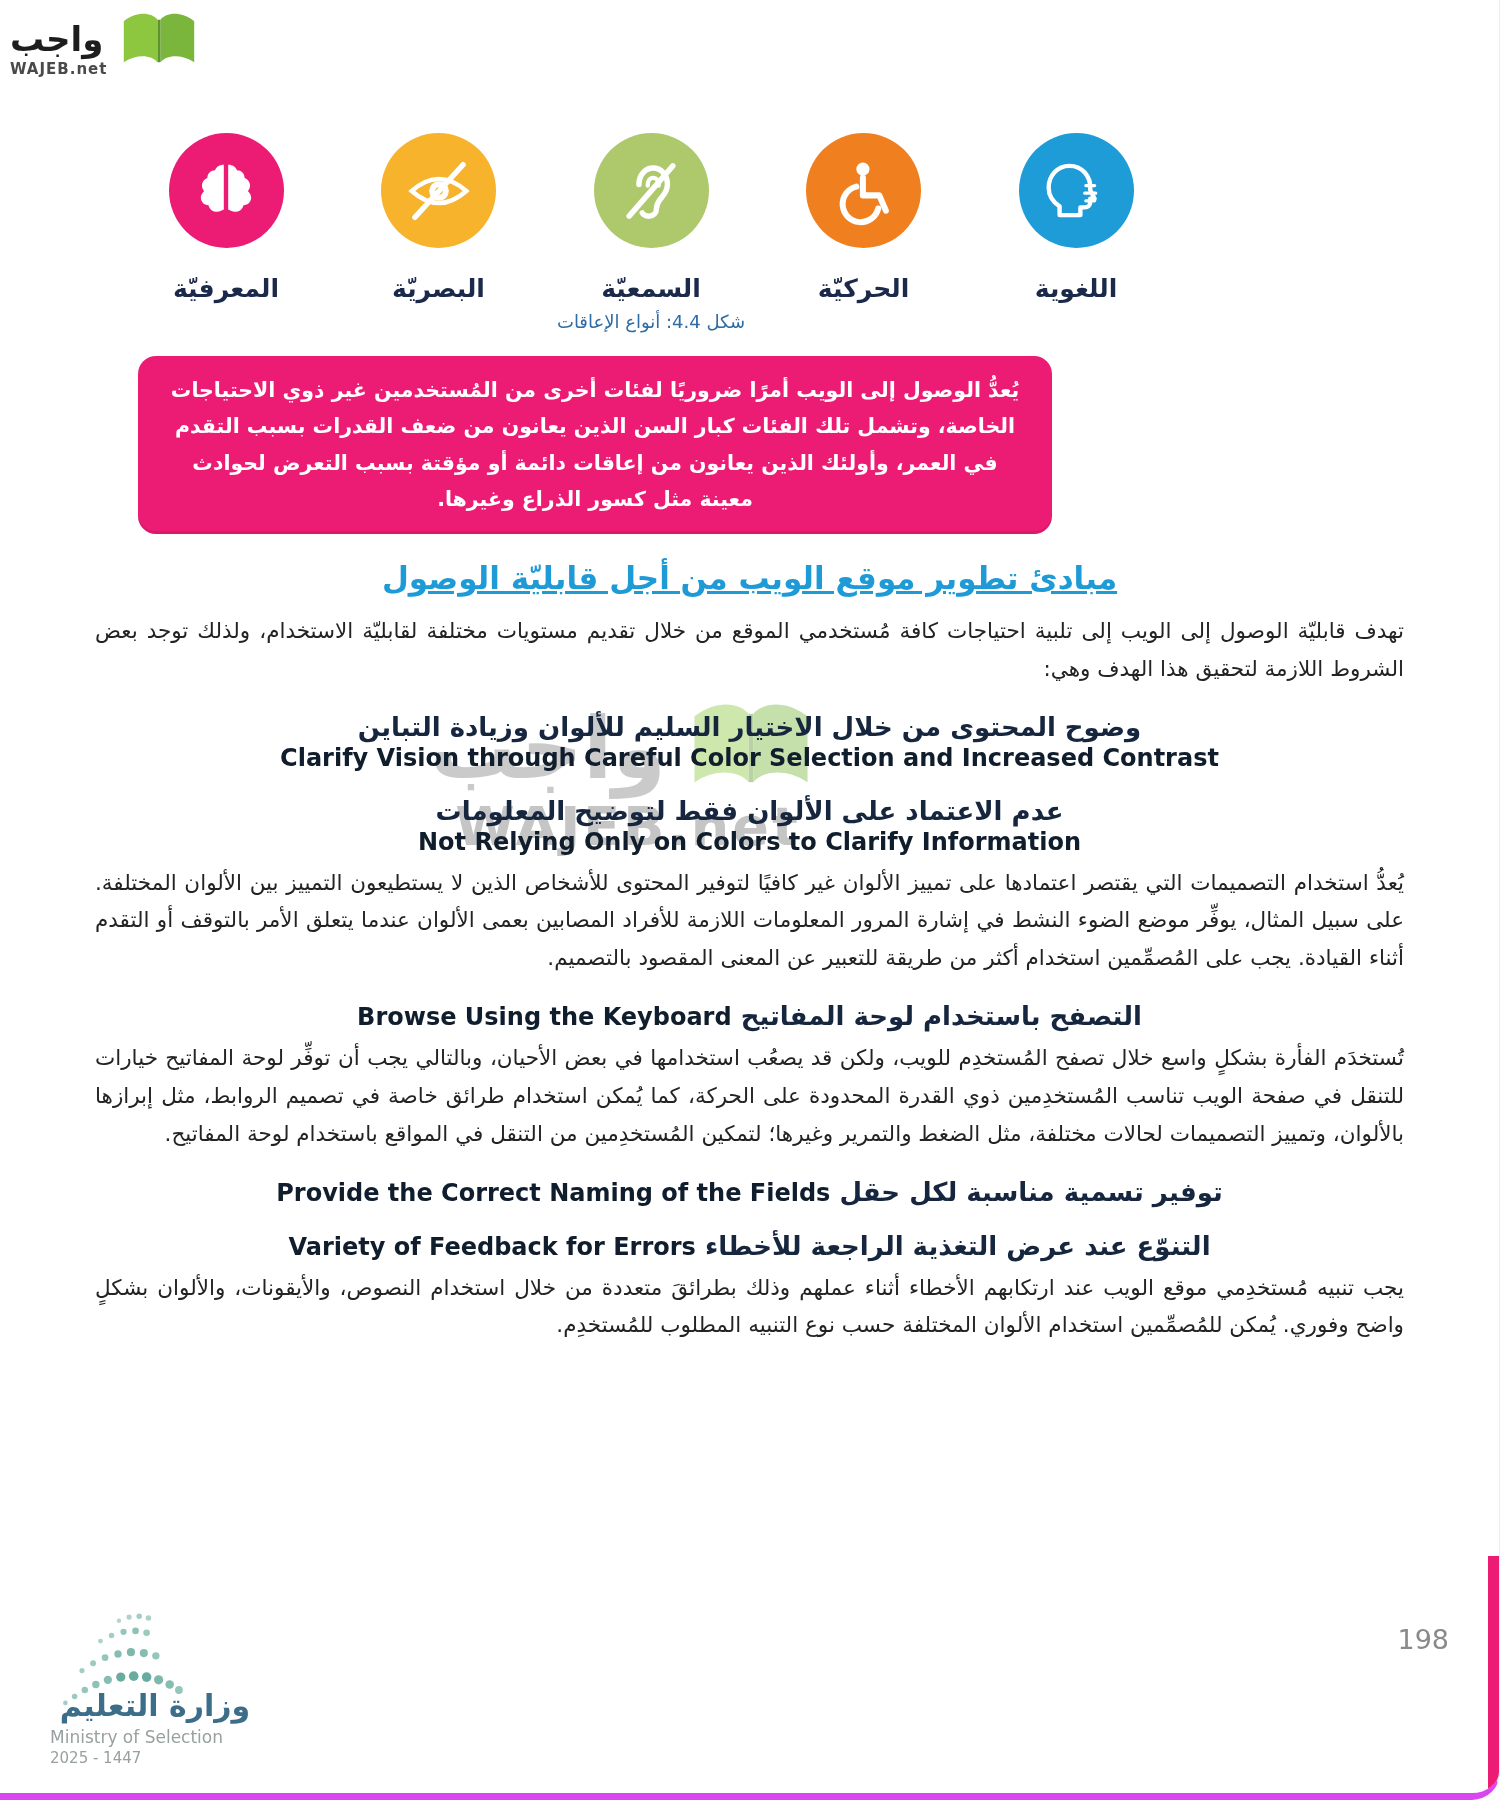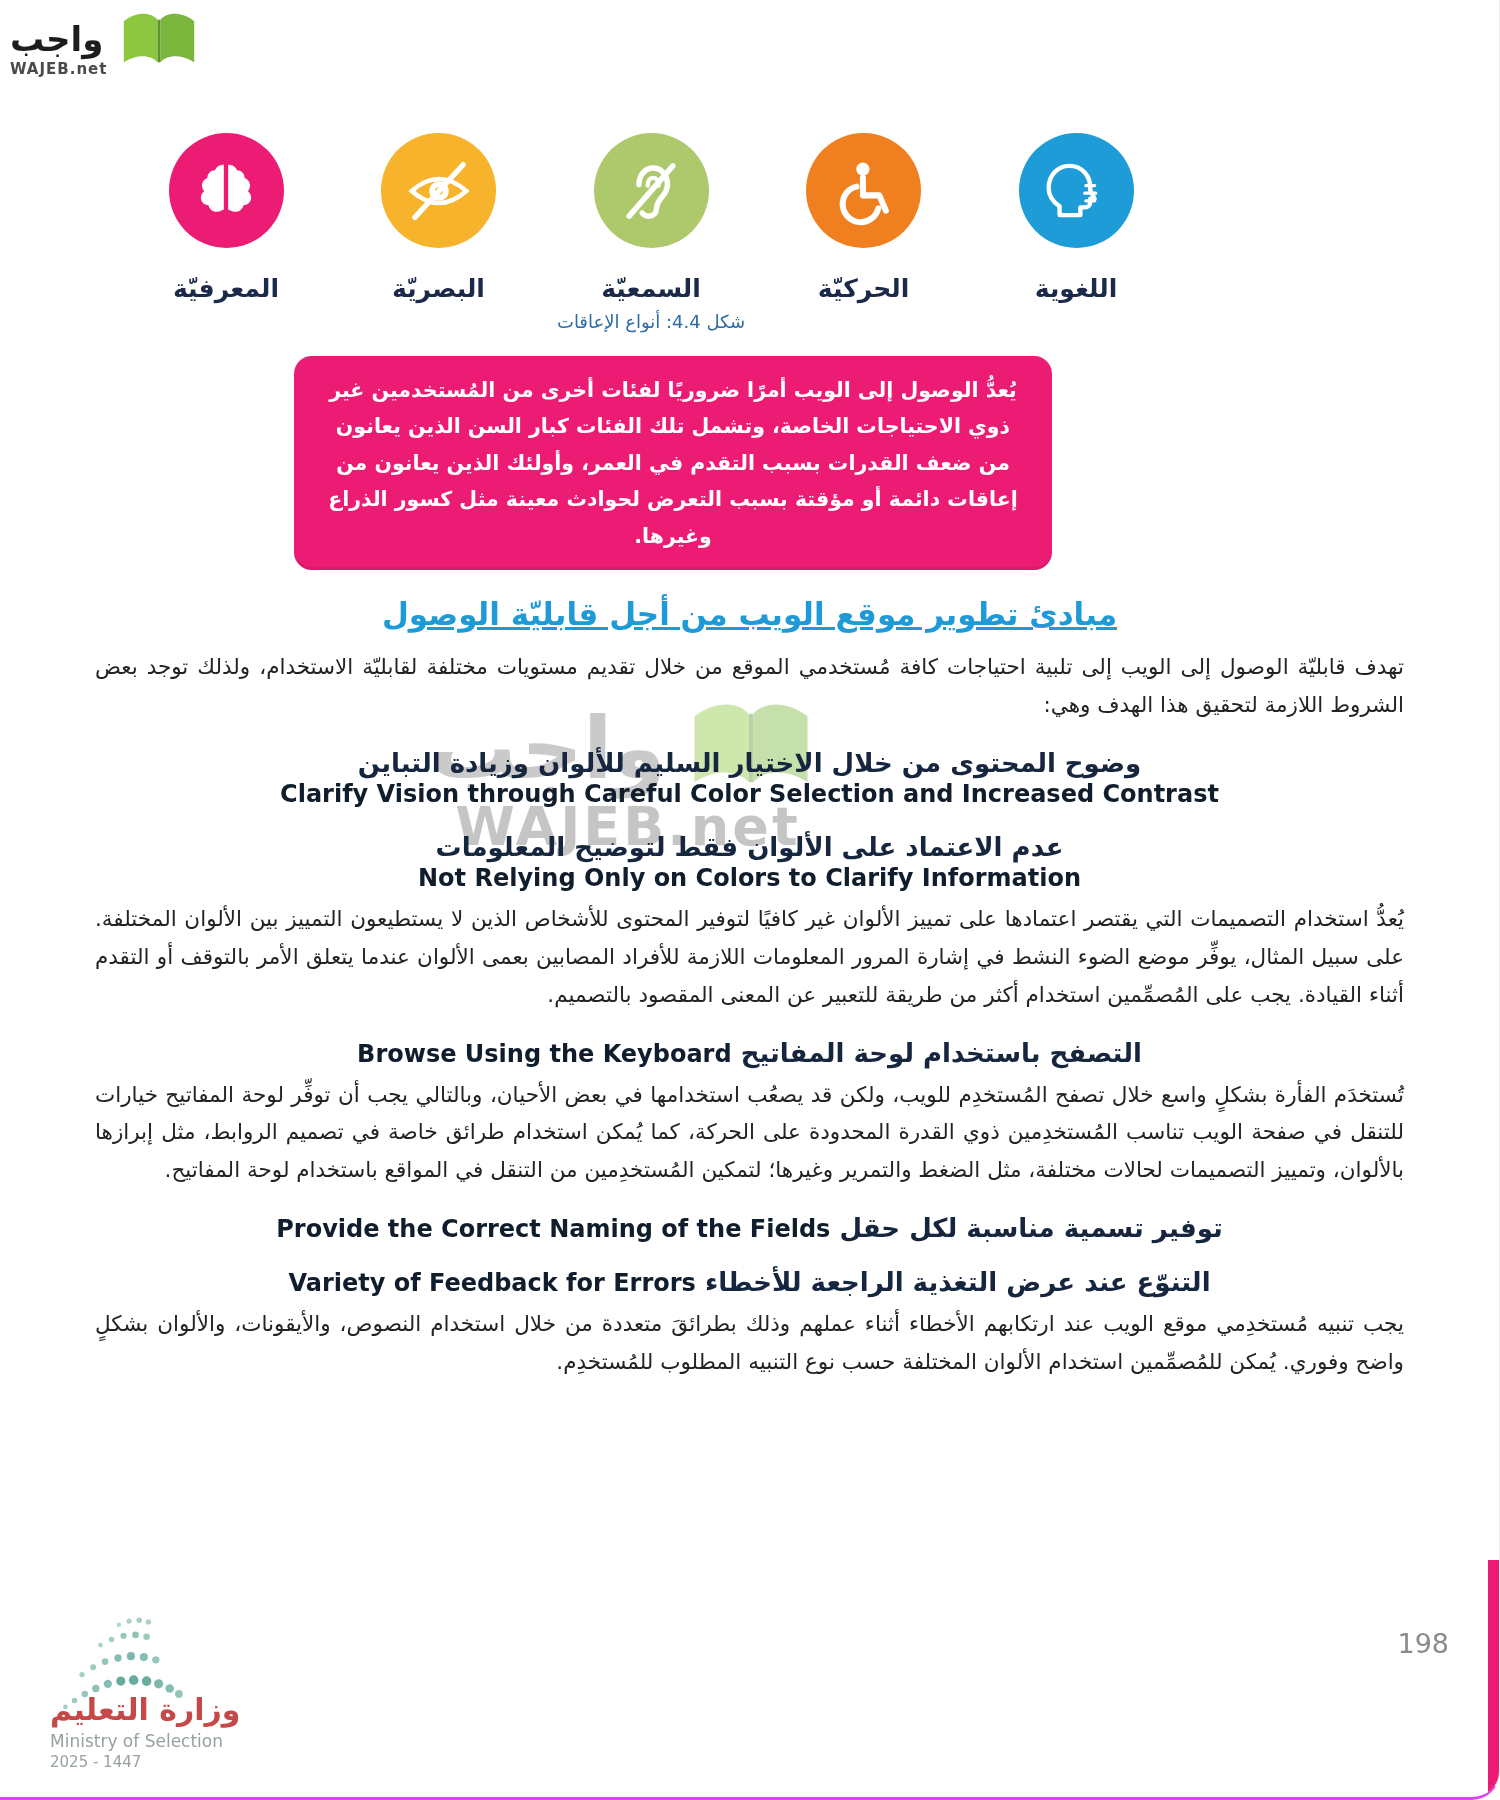--- a/index.html
+++ b/index.html
@@ -2,21 +2,21 @@
 <html lang="ar"><head>
 <meta charset="utf-8">
 <style>
   * { margin:0; padding:0; box-sizing:border-box; }
   html, body { background:#ffffff; }
   body { font-family:"DejaVu Sans","Liberation Sans",sans-serif; }
 
   .page {
     position:relative; width:1500px; height:1800px; margin:0 auto;
     background:#fff; overflow:hidden;
-    border-right:1px solid #ececec; border-bottom:3px solid #d946ef;
+    border-right:1px solid #ececec; border-bottom:7px solid #d946ef;
     border-radius:0 0 28px 0;
   }
   .accent-bar { position:absolute; right:0; bottom:0; width:11px; height:237px; background:#ec1c74; }
 
   
   .brand { position:absolute; top:8px; left:10px; display:flex; align-items:flex-start; gap:6px; direction:ltr; z-index:3; }
   .brand-text { text-align:left; padding-top:14px; }
   .brand-ar { font-size:34px; font-weight:bold; color:#1d1d1d; line-height:1; }
   .brand-site { font-size:15px; font-weight:bold; color:#4a4a4a; letter-spacing:1px; margin-top:4px; }
   .brand .book-svg { width:92px; height:66px; }
@@ -33,21 +33,21 @@
   .c-blue   { background:#1e9cd7; }
   .c-orange { background:#f0801f; }
   .c-green  { background:#adc96c; }
   .c-yellow { background:#f6b32b; }
   .c-pink   { background:#ec1c74; }
   .icon-label { margin-top:26px; font-size:25px; font-weight:bold; color:#1b2a4a; }
   .fig-caption { margin-top:8px; text-align:center; font-size:18px; color:#2d6ca5; }
 
   
   .callout {
-    width:758px; margin:24px 352px 0 auto; background:#ec1c74; color:#fff;
+    width:914px; margin:24px 352px 0 auto; background:#ec1c74; color:#fff;
     border-radius:18px; padding:16px 30px; text-align:center;
     font-size:20.5px; font-weight:bold; line-height:1.78;
     box-shadow: inset 0 -3px 0 rgba(0,0,0,.08);
   }
 
   .h-ar { margin-top:26px; text-align:center; font-size:31px; font-weight:bold; color:#1e9bd7;text-decoration:underline; }
   .h-en { margin-top:2px; text-align:center; font-size:27px; font-weight:bold; color:#0f7dc0; }
 
   .body-text { margin-top:16px; font-size:21.5px; line-height:1.76; color:#232323; text-align:justify; }
 
@@ -61,21 +61,21 @@
   
   .watermark { position:absolute; top:695px; left:408px; width:440px; text-align:center; z-index:0; opacity:.5; }
   .wm-row { display:flex; align-items:center; justify-content:center; gap:10px; direction:ltr; }
   .wm-ar { font-size:86px; font-weight:bold; color:#979797; line-height:1; }
   .wm-row .book-svg { width:150px; height:106px; opacity:.85; }
   .wm-site { font-size:54px; font-weight:bold; color:#8c8c8c; letter-spacing:3px; margin-top:-6px; direction:ltr; }
 
   
   .ministry { position:absolute; left:50px; bottom:26px; width:240px; z-index:2; direction:ltr; text-align:left; }
   .moe-dots { width:160px; height:120px; opacity:.75; }
-  .moe-ar { font-size:30px; font-weight:bold; color:#b91c1c; opacity:.8; margin-top:-42px; direction:rtl; text-align:left; padding-right:30px; }
+  .moe-ar { font-size:30px; font-weight:bold; color:#0c4a6e; opacity:.8; margin-top:-42px; direction:rtl; text-align:center; padding-right:30px; }
   .moe-en { font-size:17px; color:#98a0a0; margin-top:4px; }
   .moe-years { font-size:15px; color:#98a0a0; margin-top:2px; }
   .page-number { position:absolute; right:50px; bottom:138px; font-size:27px; color:#8a8a8a; z-index:2; }
 </style>
 </head>
 <body>
 
 <div class="page">
 
   <div class="accent-bar"></div>

